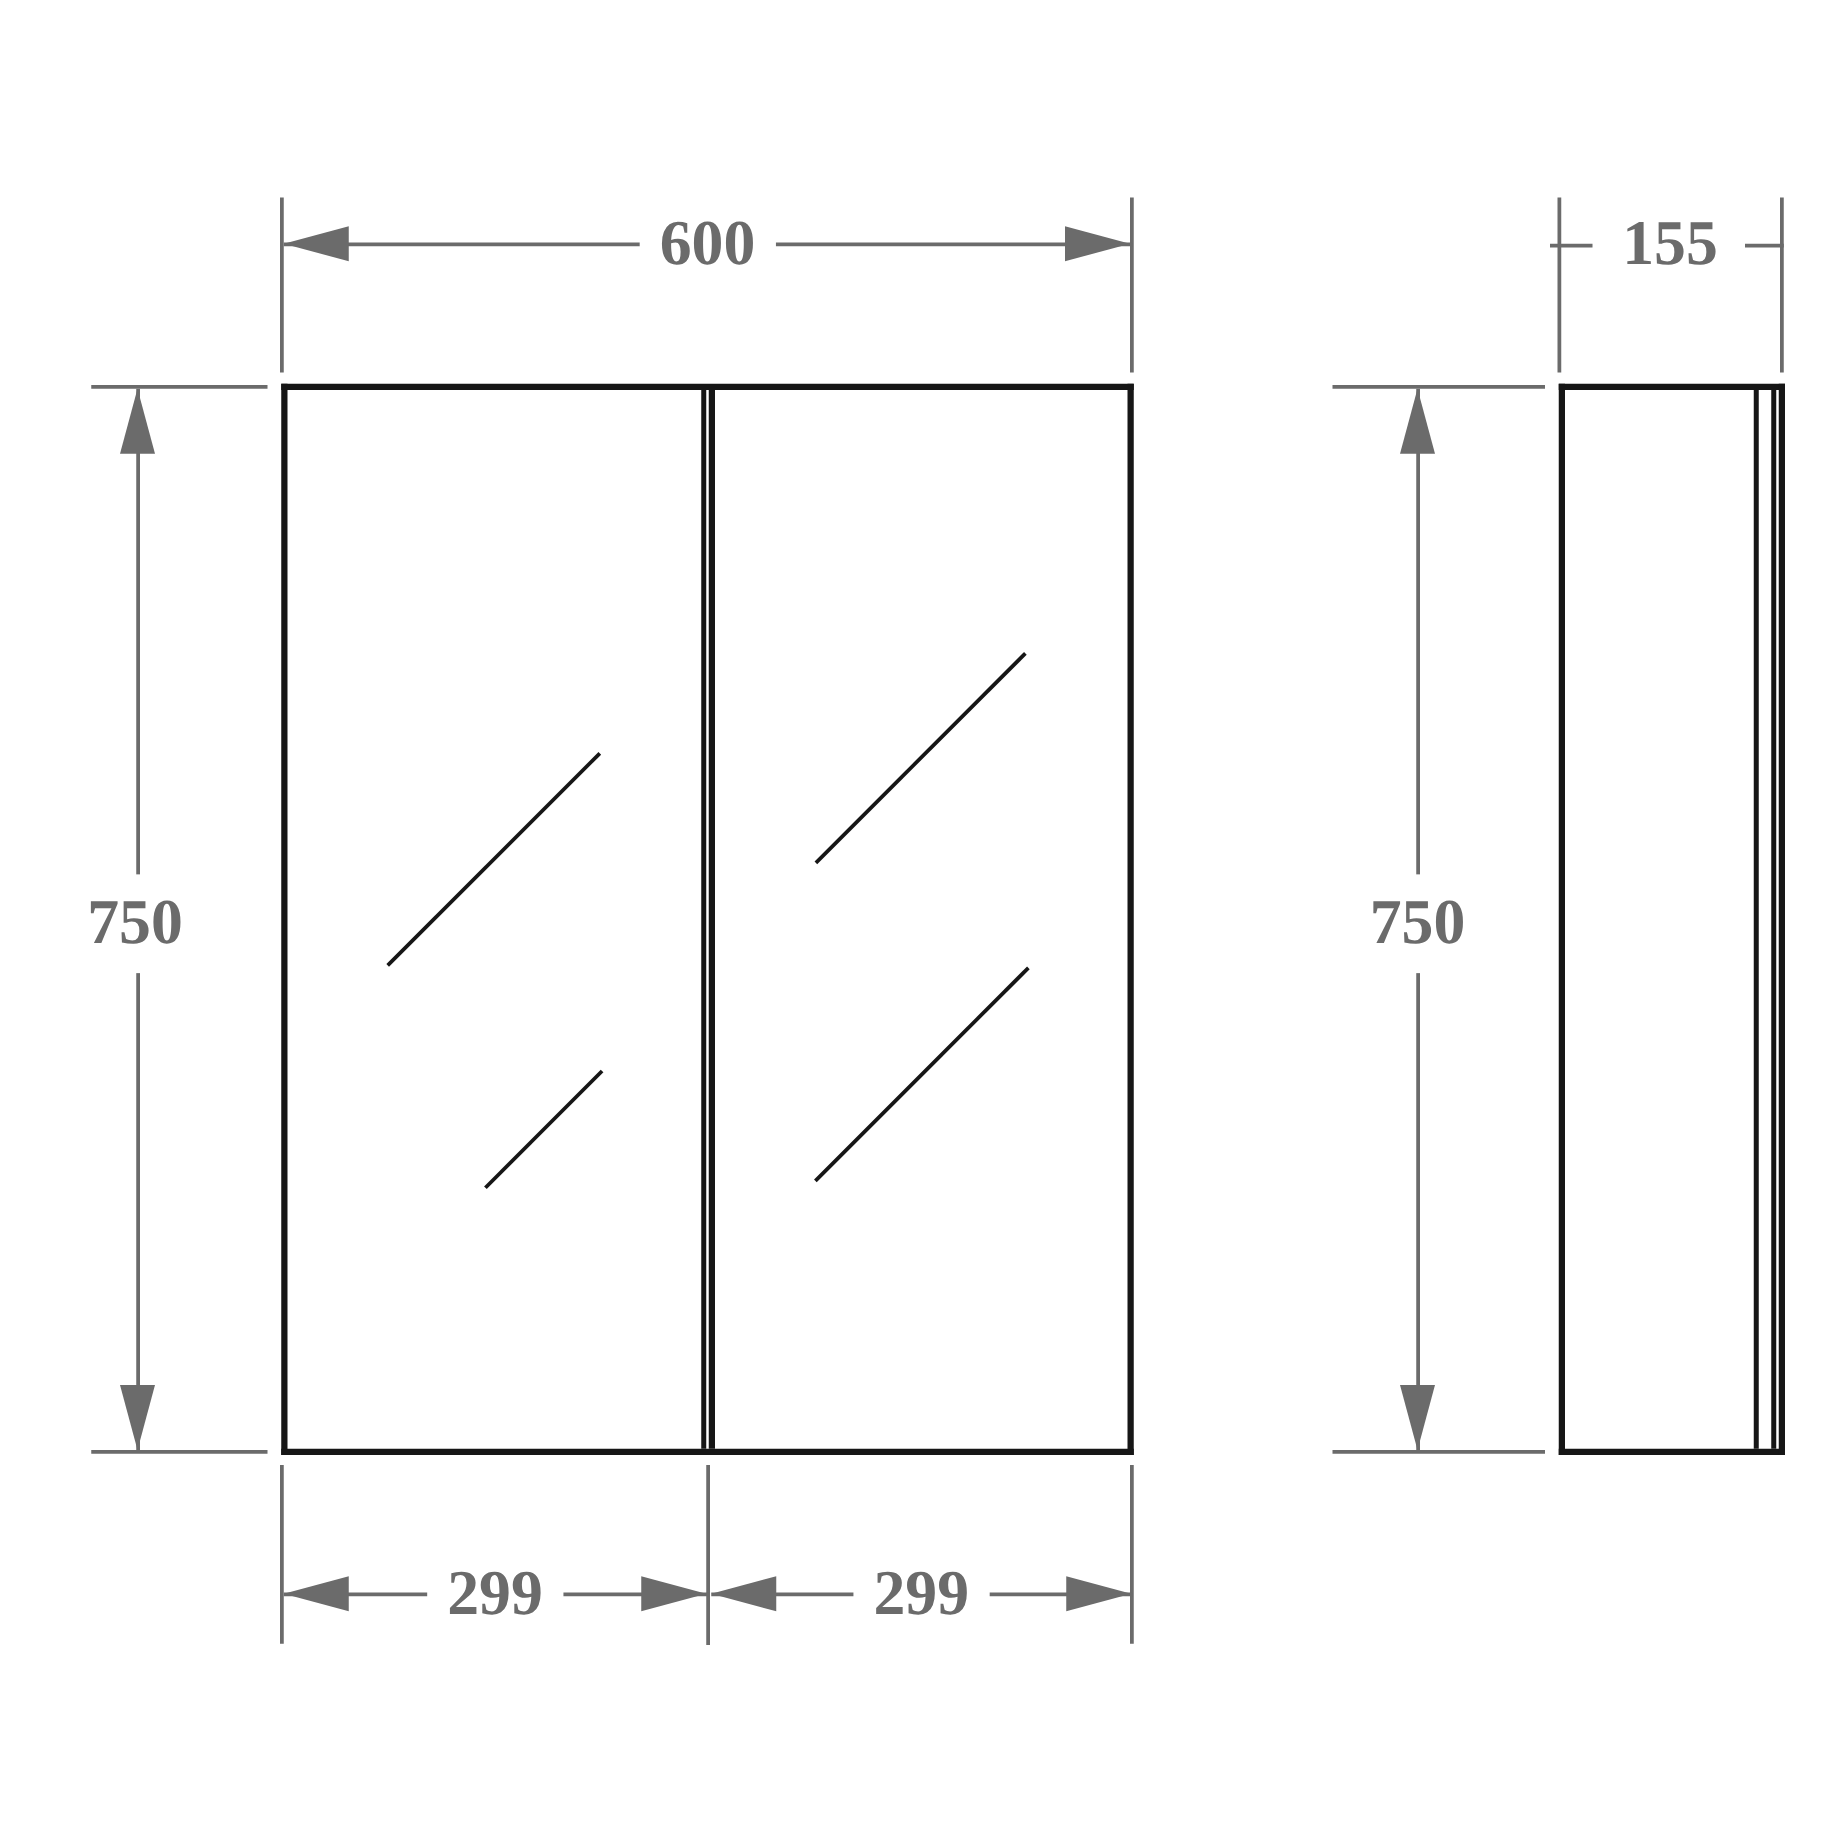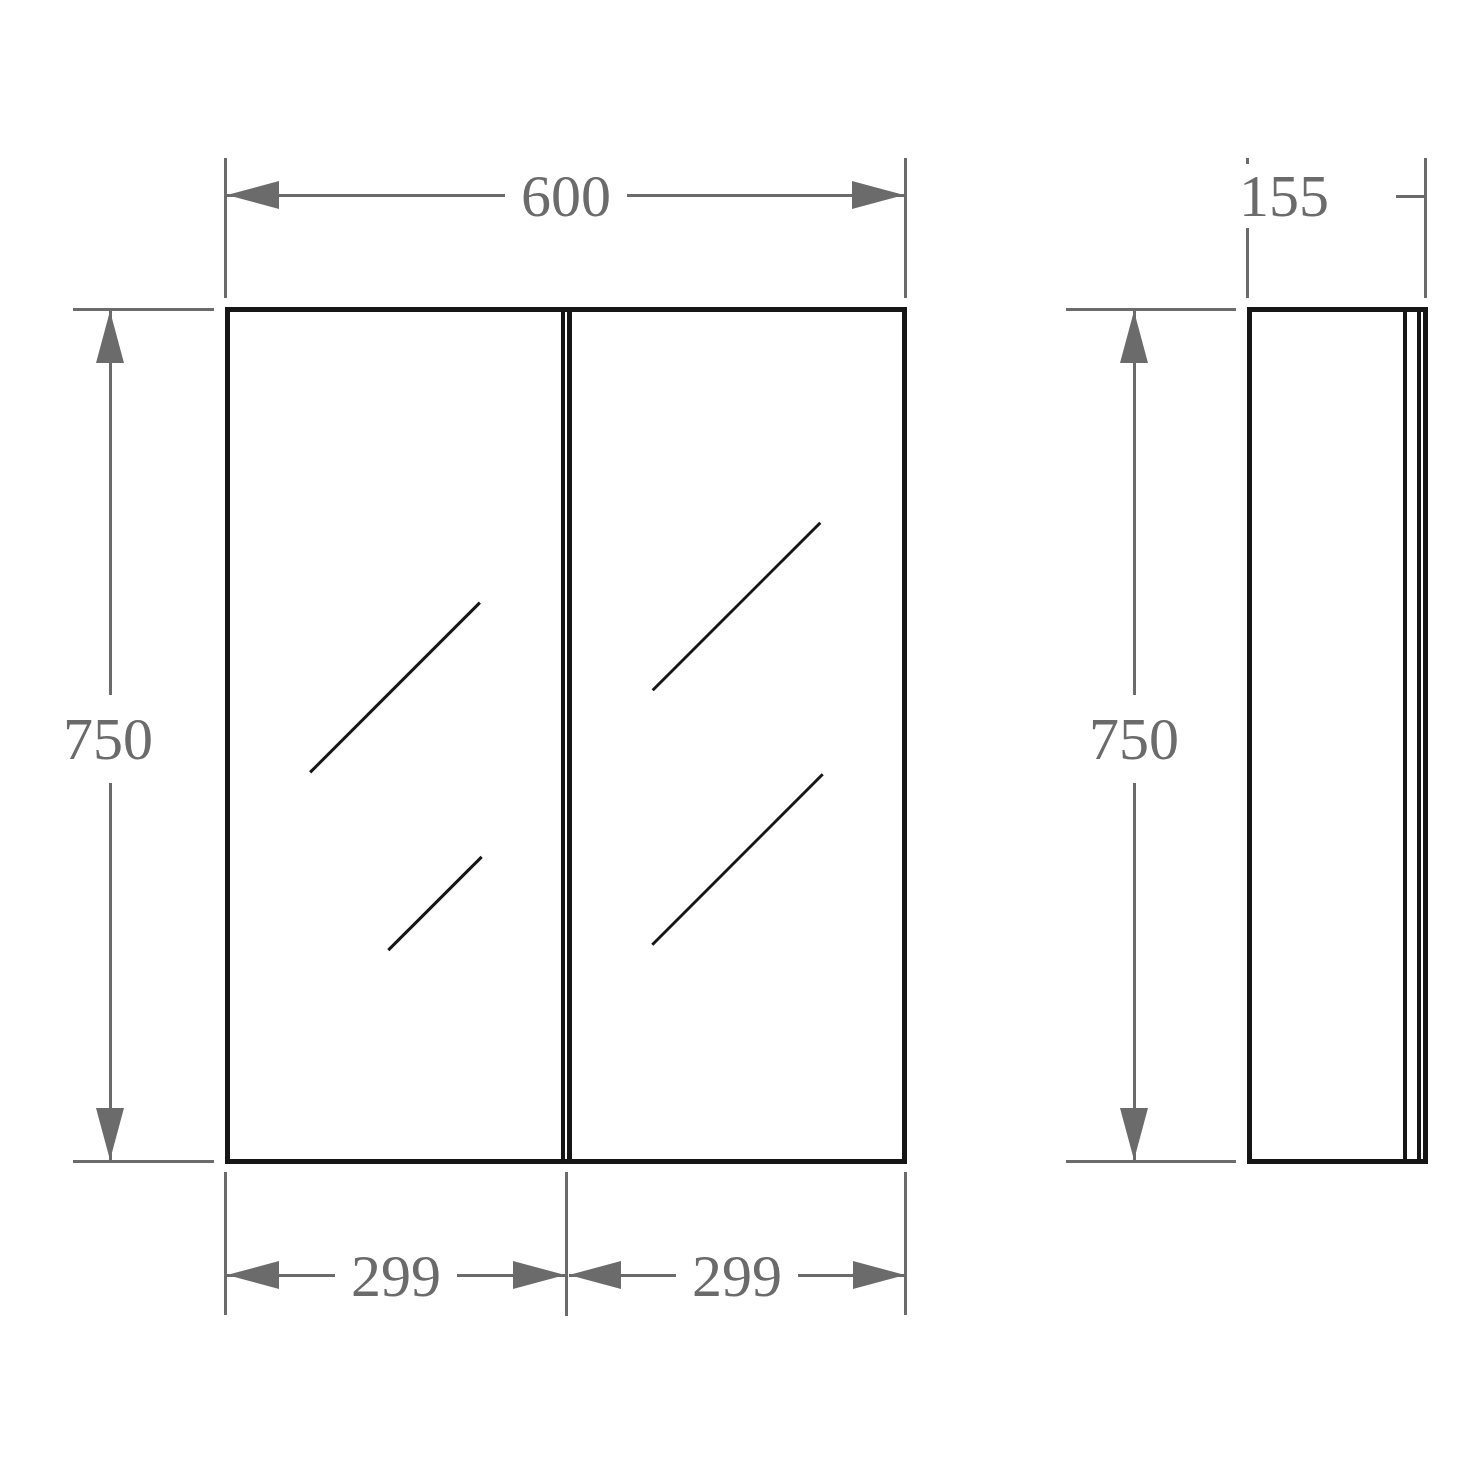--- a/index.html
+++ b/index.html
@@ -21,22 +21,22 @@
   .arrow{position:absolute;width:0;height:0;}
   .arrow.left {border-top:14px solid transparent;border-bottom:14px solid transparent;border-right:52px solid var(--dim);}
   .arrow.right{border-top:14px solid transparent;border-bottom:14px solid transparent;border-left:52px solid var(--dim);}
   .arrow.up   {border-left:14px solid transparent;border-right:14px solid transparent;border-bottom:52px solid var(--dim);}
   .arrow.down {border-left:14px solid transparent;border-right:14px solid transparent;border-top:52px solid var(--dim);}
   .dimlabel{
     position:absolute;
     transform:translate(-50%,-50%);
     color:var(--dim);
     background:var(--bg);
-    font-size:60px;
-    font-weight:normal;
+    font-size:51px;
+    font-weight:bold;
     line-height:1;
     white-space:nowrap;
     text-align:center;
   }
   .dimlabel.h{padding:2px 16px;}
   .dimlabel.v{padding:14px 4px;}
 </style>
 </head>
 <body>
 
@@ -98,21 +98,21 @@
     <div class="arrow left" style="left:569px;top:1261px;"></div>
     <div class="arrow right" style="left:853px;top:1261px;"></div>
     <div class="dimlabel h" style="left:737px;top:1276px;">299</div>
   </div>
 
   <div>
     <div class="dln" style="left:1246px;top:158px;width:3px;height:140px;"></div>
     <div class="dln" style="left:1424px;top:158px;width:3px;height:140px;"></div>
     <div class="dln" style="left:1240px;top:195px;width:34px;height:3px;"></div>
     <div class="dln" style="left:1396px;top:195px;width:31px;height:3px;"></div>
-    <div class="dimlabel h" style="left:1284px;top:196px;">155</div>
+    <div class="dimlabel h" style="left:1336px;top:196px;">155</div>
   </div>
 
   <div>
     <div class="dln" style="left:1066px;top:308px;width:170px;height:3px;"></div>
     <div class="dln" style="left:1066px;top:1160px;width:170px;height:3px;"></div>
     <div class="dln" style="left:1133px;top:311px;width:3px;height:849px;"></div>
     <div class="arrow up" style="left:1120px;top:311px;"></div>
     <div class="arrow down" style="left:1120px;top:1108px;"></div>
     <div class="dimlabel v" style="left:1134px;top:739px;">750</div>
   </div>

